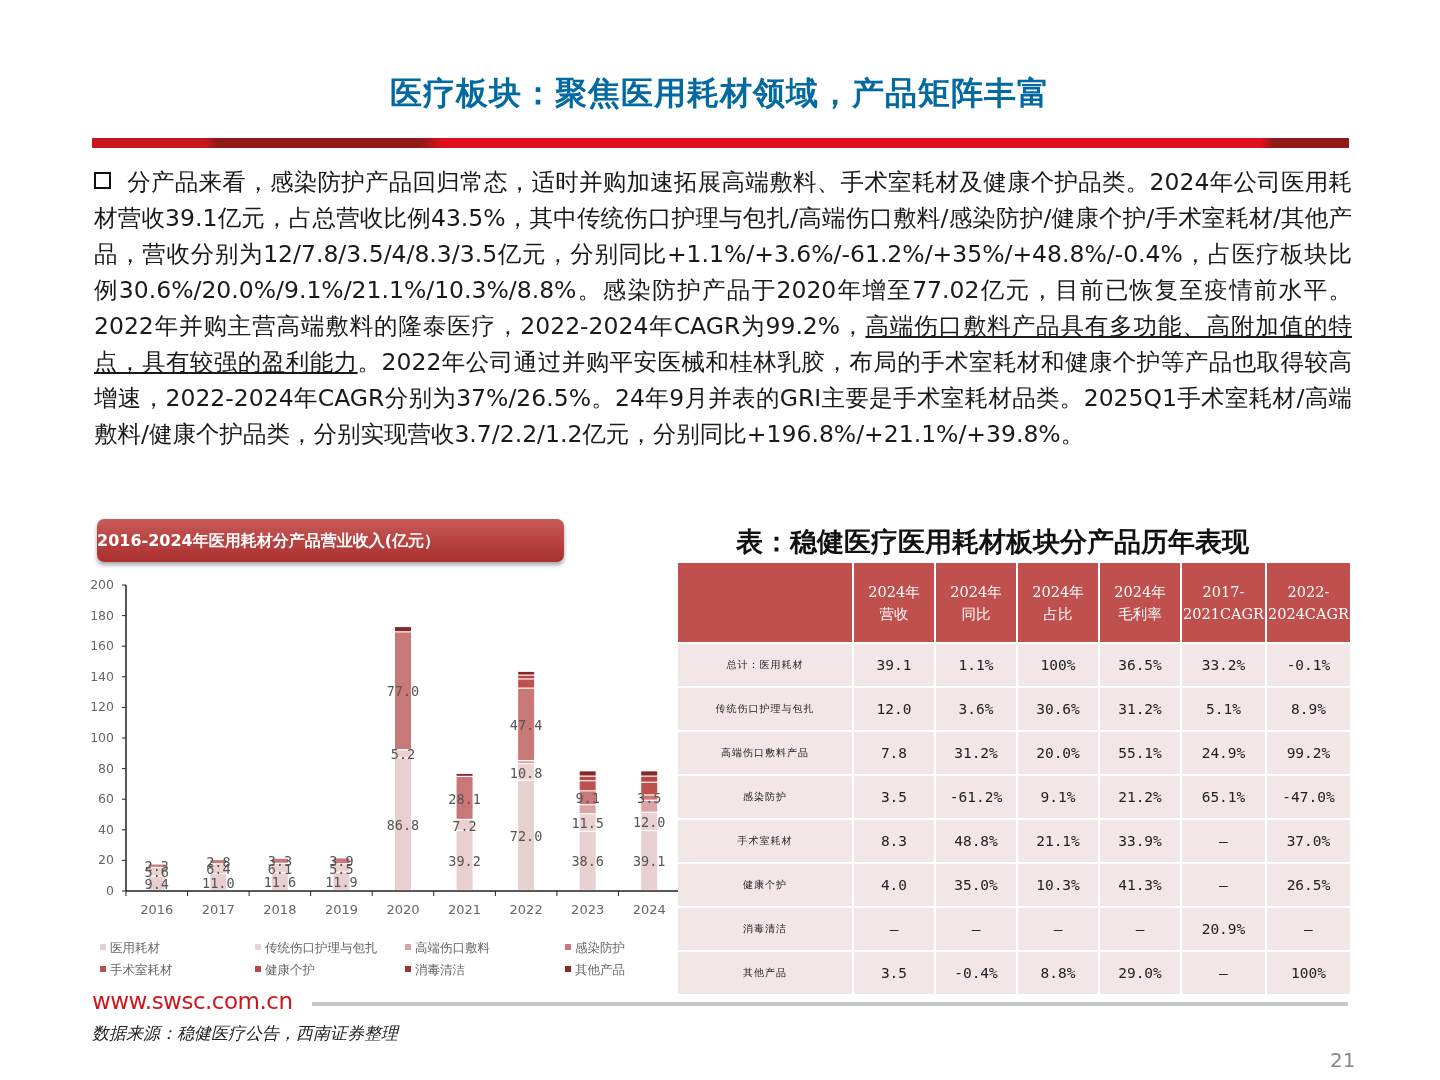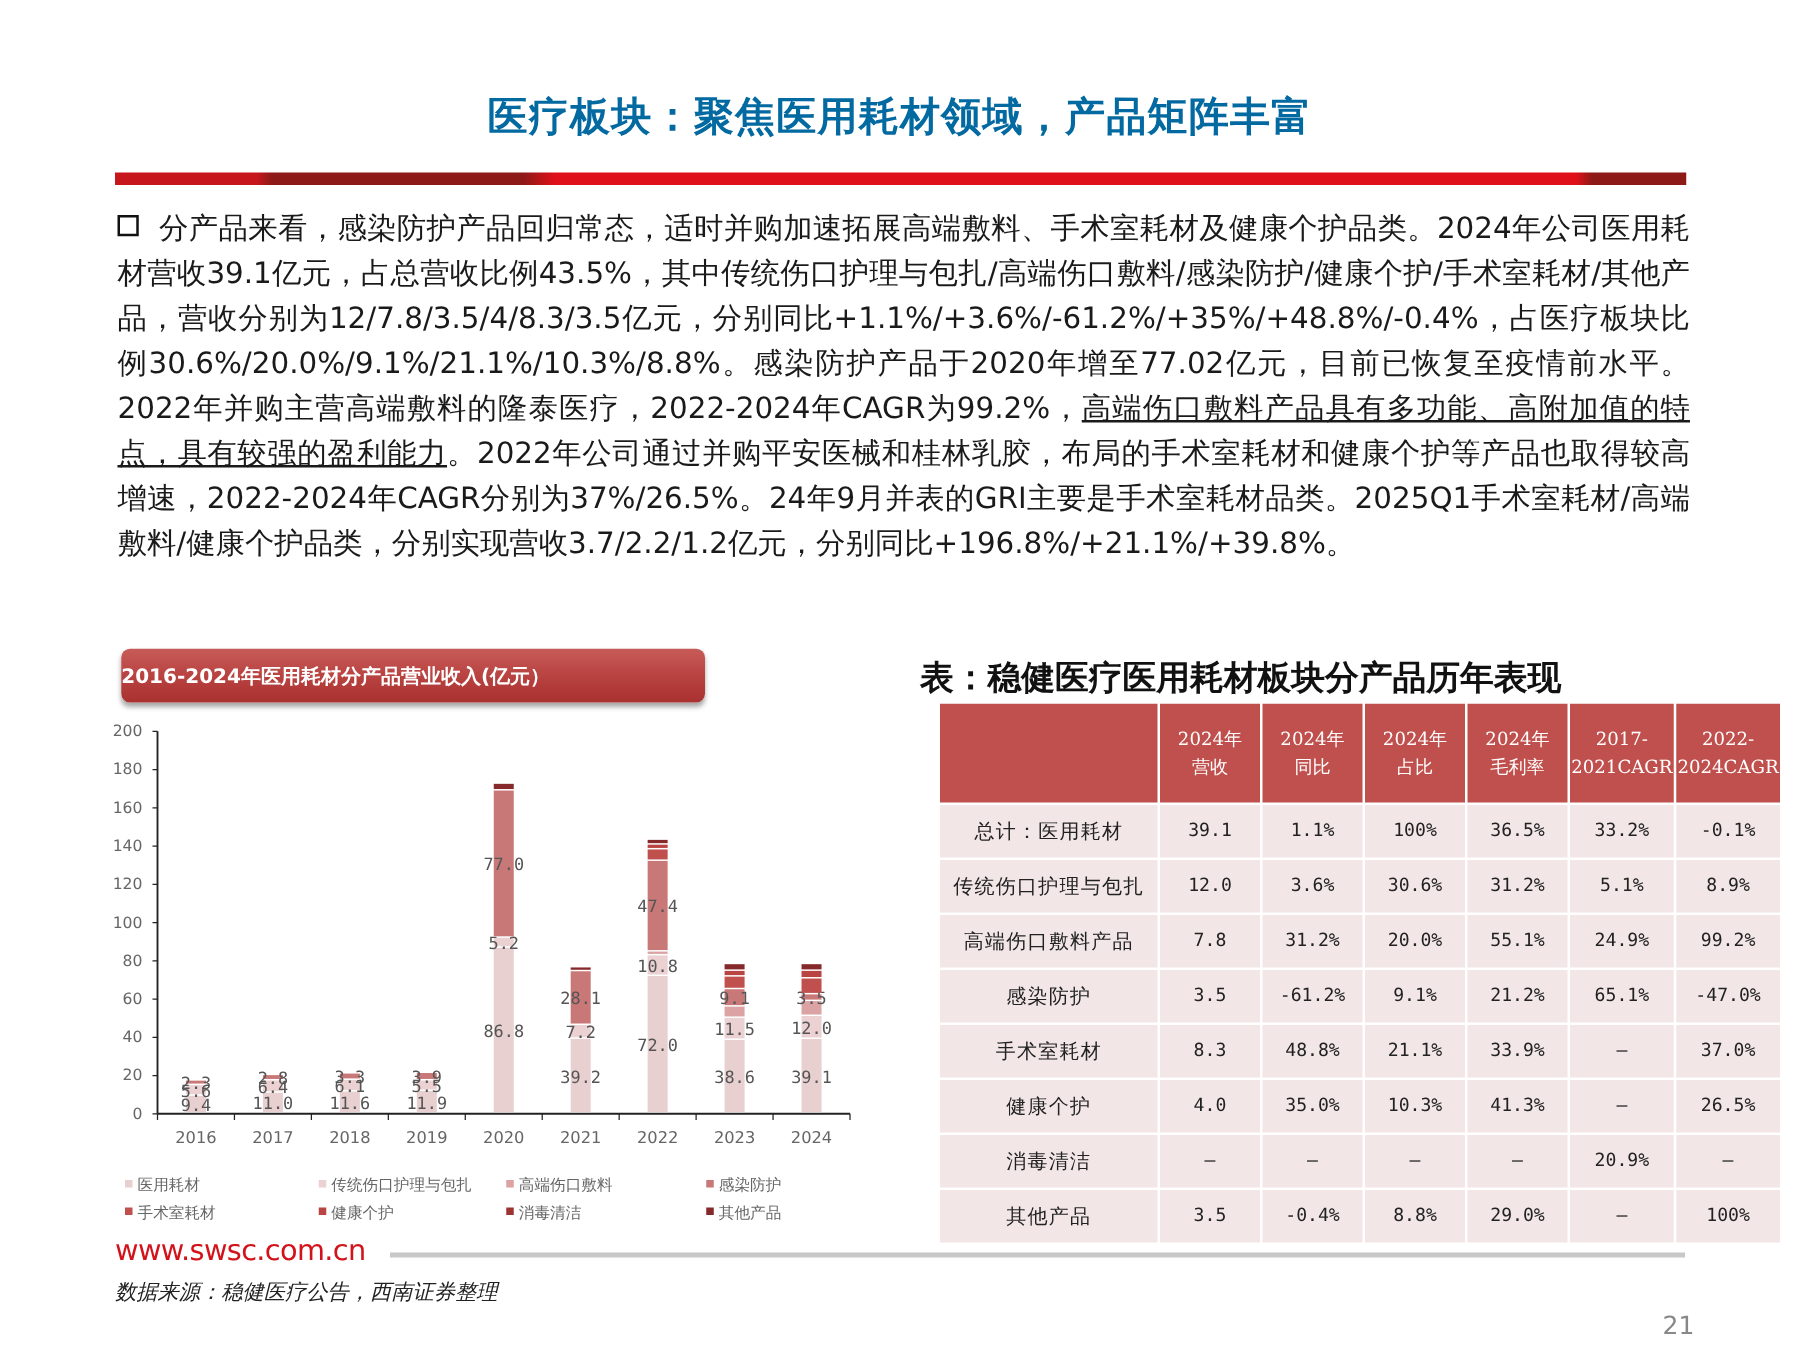--- a/index.html
+++ b/index.html
@@ -17,25 +17,25 @@
   .chart-title { position:absolute; left:97px; top:519px; width:467px; height:43px;
                  background:linear-gradient(180deg,#c75b58 0%,#b7413f 55%,#a9312f 100%);
                  border-radius:7px; box-shadow:0 3px 4px rgba(0,0,0,0.35);
                  color:#fff; font-weight:bold; font-size:16px; line-height:43px; }
   .chart-area { position:absolute; left:90px; top:575px; width:600px; height:360px; }
   .legend { position:absolute; left:100px; top:940px; width:600px; font-size:12.5px; color:#666;
             font-family:"DejaVu Serif",serif; }
   .legend-item { position:absolute; white-space:nowrap; }
   .legend-swatch { display:inline-block; width:6px; height:6px; margin-right:4px; vertical-align:2px; }
   .table-title { position:absolute; left:736px; top:524px; font-size:27px; font-weight:bold; color:#111; }
-  table.data { position:absolute; left:750px; top:561px; border-collapse:separate; border-spacing:2px;
+  table.data { position:absolute; left:676px; top:561px; border-collapse:separate; border-spacing:2px;
                font-size:15px; font-family:"DejaVu Serif",serif; }
   table.data th { background:#c0504d; color:#fff; font-weight:normal; height:77px; font-size:14.5px; line-height:22px; }
   table.data td { background:#f2e6e6; height:40px; text-align:center; color:#222; font-family:"DejaVu Sans Mono",monospace; font-size:14.5px; }
-  table.data td.rowlabel { font-family:Liberation Sans, sans-serif; font-size:16px; letter-spacing:1px; }
+  table.data td.rowlabel { font-family:Liberation Sans, sans-serif; font-size:10px; letter-spacing:1px; }
   .footer-url { position:absolute; left:92px; top:988px; font-size:23px; color:#d3131b; letter-spacing:-0.5px; }
   .footer-line { position:absolute; left:312px; top:1002px; width:1036px; height:4px; background:#c8c8c8; }
   .source { position:absolute; left:92px; top:1022px; font-size:17px; font-style:italic; color:#222; font-family:"DejaVu Serif",serif; }
   .page-no { position:absolute; left:1330px; top:1048px; font-size:20px; color:#888; }
 </style>
 </head>
 <body>
 
 <div class="title">医疗板块：聚焦医用耗材领域，产品矩阵丰富</div>
 <div class="title-bar"></div>

